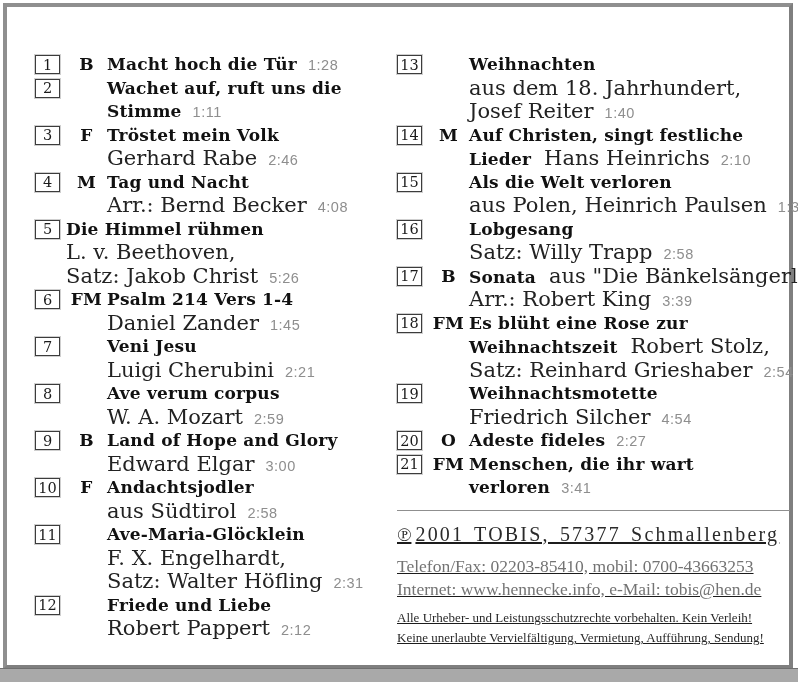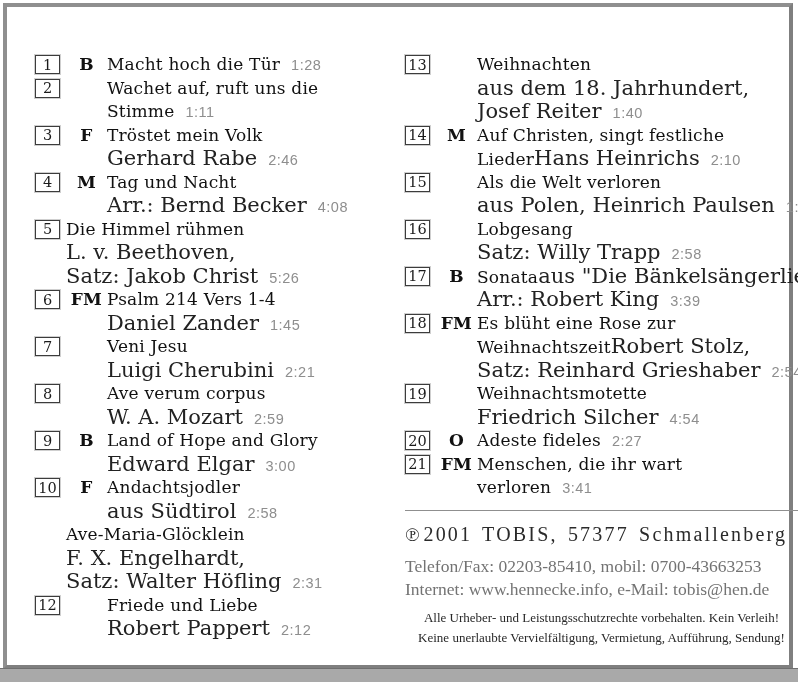--- a/index.html
+++ b/index.html
@@ -13,53 +13,53 @@
     position:absolute; left:0; right:0; bottom:0; height:13px;
     background:#a9a9a9; border-top:1px solid #6f6f6f;
   }
   .frame {
     position:absolute; left:3px; top:3px; right:5px; bottom:13px;
     border:4px solid #7f7f7f; border-top-color:#8f8f8f; border-left-color:#8f8f8f;
     background:#ffffff; box-sizing:border-box;
   }
   .col { position:absolute; top:46px; }
   .col-left  { left:28px;  width:354px; }
-  .col-right { left:398px; width:393px; }
+  .col-right { left:390px; width:393px; }
 
   .track { display:grid; grid-template-columns:31px 41px 1fr; }
   .numcell { padding-top:2px; }
   .numbox {
     display:flex; align-items:center; justify-content:center;
     width:25px; height:19px; box-sizing:border-box;
     border:1px solid #3c3c3c; box-shadow:0 0 0 1px #cfcfcf;
     font-size:14.5px; color:#1a1a1a; background:#fff;
   }
   .codecell {
     text-align:center; font-weight:bold; font-size:17px; color:#111;
     line-height:23.5px; white-space:nowrap; letter-spacing:0.3px;
   }
   .lines { min-width:0; }
   .line { height:23.5px; line-height:23.5px; white-space:nowrap; }
-  .t-bold { font-weight:normal; font-size:17px; color:#111; letter-spacing:0.2px; }
+  .t-bold { font-weight:bold; font-size:17px; color:#111; letter-spacing:0.2px; }
   .t-norm { font-size:21px; color:#222; }
-  .t-bold + .t-norm { }
+  .t-bold + .t-norm { margin-left:13px; }
   .t-time {
     font-family:Liberation Sans, sans-serif;
     font-size:14.5px; color:#8e8e8e; margin-left:11px; letter-spacing:0.5px;
   }
 
-  .pub { margin-top:10px; font-family:"Liberation Serif","DejaVu Serif",serif; }
+  .pub { margin-top:10px; font-family:"Liberation Serif","DejaVu Serif",serif;text-decoration:underline; }
   .pub-sep { border:none; border-top:1px solid #8f8f8f; margin:4px 0 12px 0; }
   .pub-main {
     font-size:20px; color:#2a2a2a; letter-spacing:2.2px; word-spacing:3px;
     white-space:nowrap; margin-bottom:9px;
   }
   .p-symbol { font-size:19px; letter-spacing:0; margin-right:4px; }
   .pub-contact { font-size:17.5px; color:#737373; line-height:23px; white-space:nowrap; }
-  .pub-legal { font-size:13px; color:#282828; line-height:20.5px; white-space:nowrap;text-align:center; }
+  .pub-legal { font-size:13px; color:#282828; line-height:20.5px; white-space:nowrap; }
   .pub-legal.first { margin-top:7px; }
 </style>
 </head>
 <body>
 
 <div class="frame">
 
   <div class="col col-left" id="col-left">
       <div class="track">
         <div class="numcell">
@@ -154,20 +154,23 @@
         <div class="numcell">
           <span class="numbox">10</span>
         </div>
         <div class="codecell">F</div>
         <div class="lines">
           <div class="line"><span class="t-bold">Andachtsjodler</span></div>
           <div class="line"><span class="t-norm">aus Südtirol</span><span class="t-time">2:58</span></div>
         </div>
       </div>
       <div class="track">
+        <div class="numcell">
+          <span class="numbox">11</span>
+        </div>
         <div class="codecell"></div>
         <div class="lines">
           <div class="line"><span class="t-bold">Ave-Maria-Glöcklein</span></div>
           <div class="line"><span class="t-norm">F. X. Engelhardt,</span></div>
           <div class="line"><span class="t-norm">Satz: Walter Höfling</span><span class="t-time">2:31</span></div>
         </div>
       </div>
       <div class="track">
         <div class="numcell">
           <span class="numbox">12</span>

